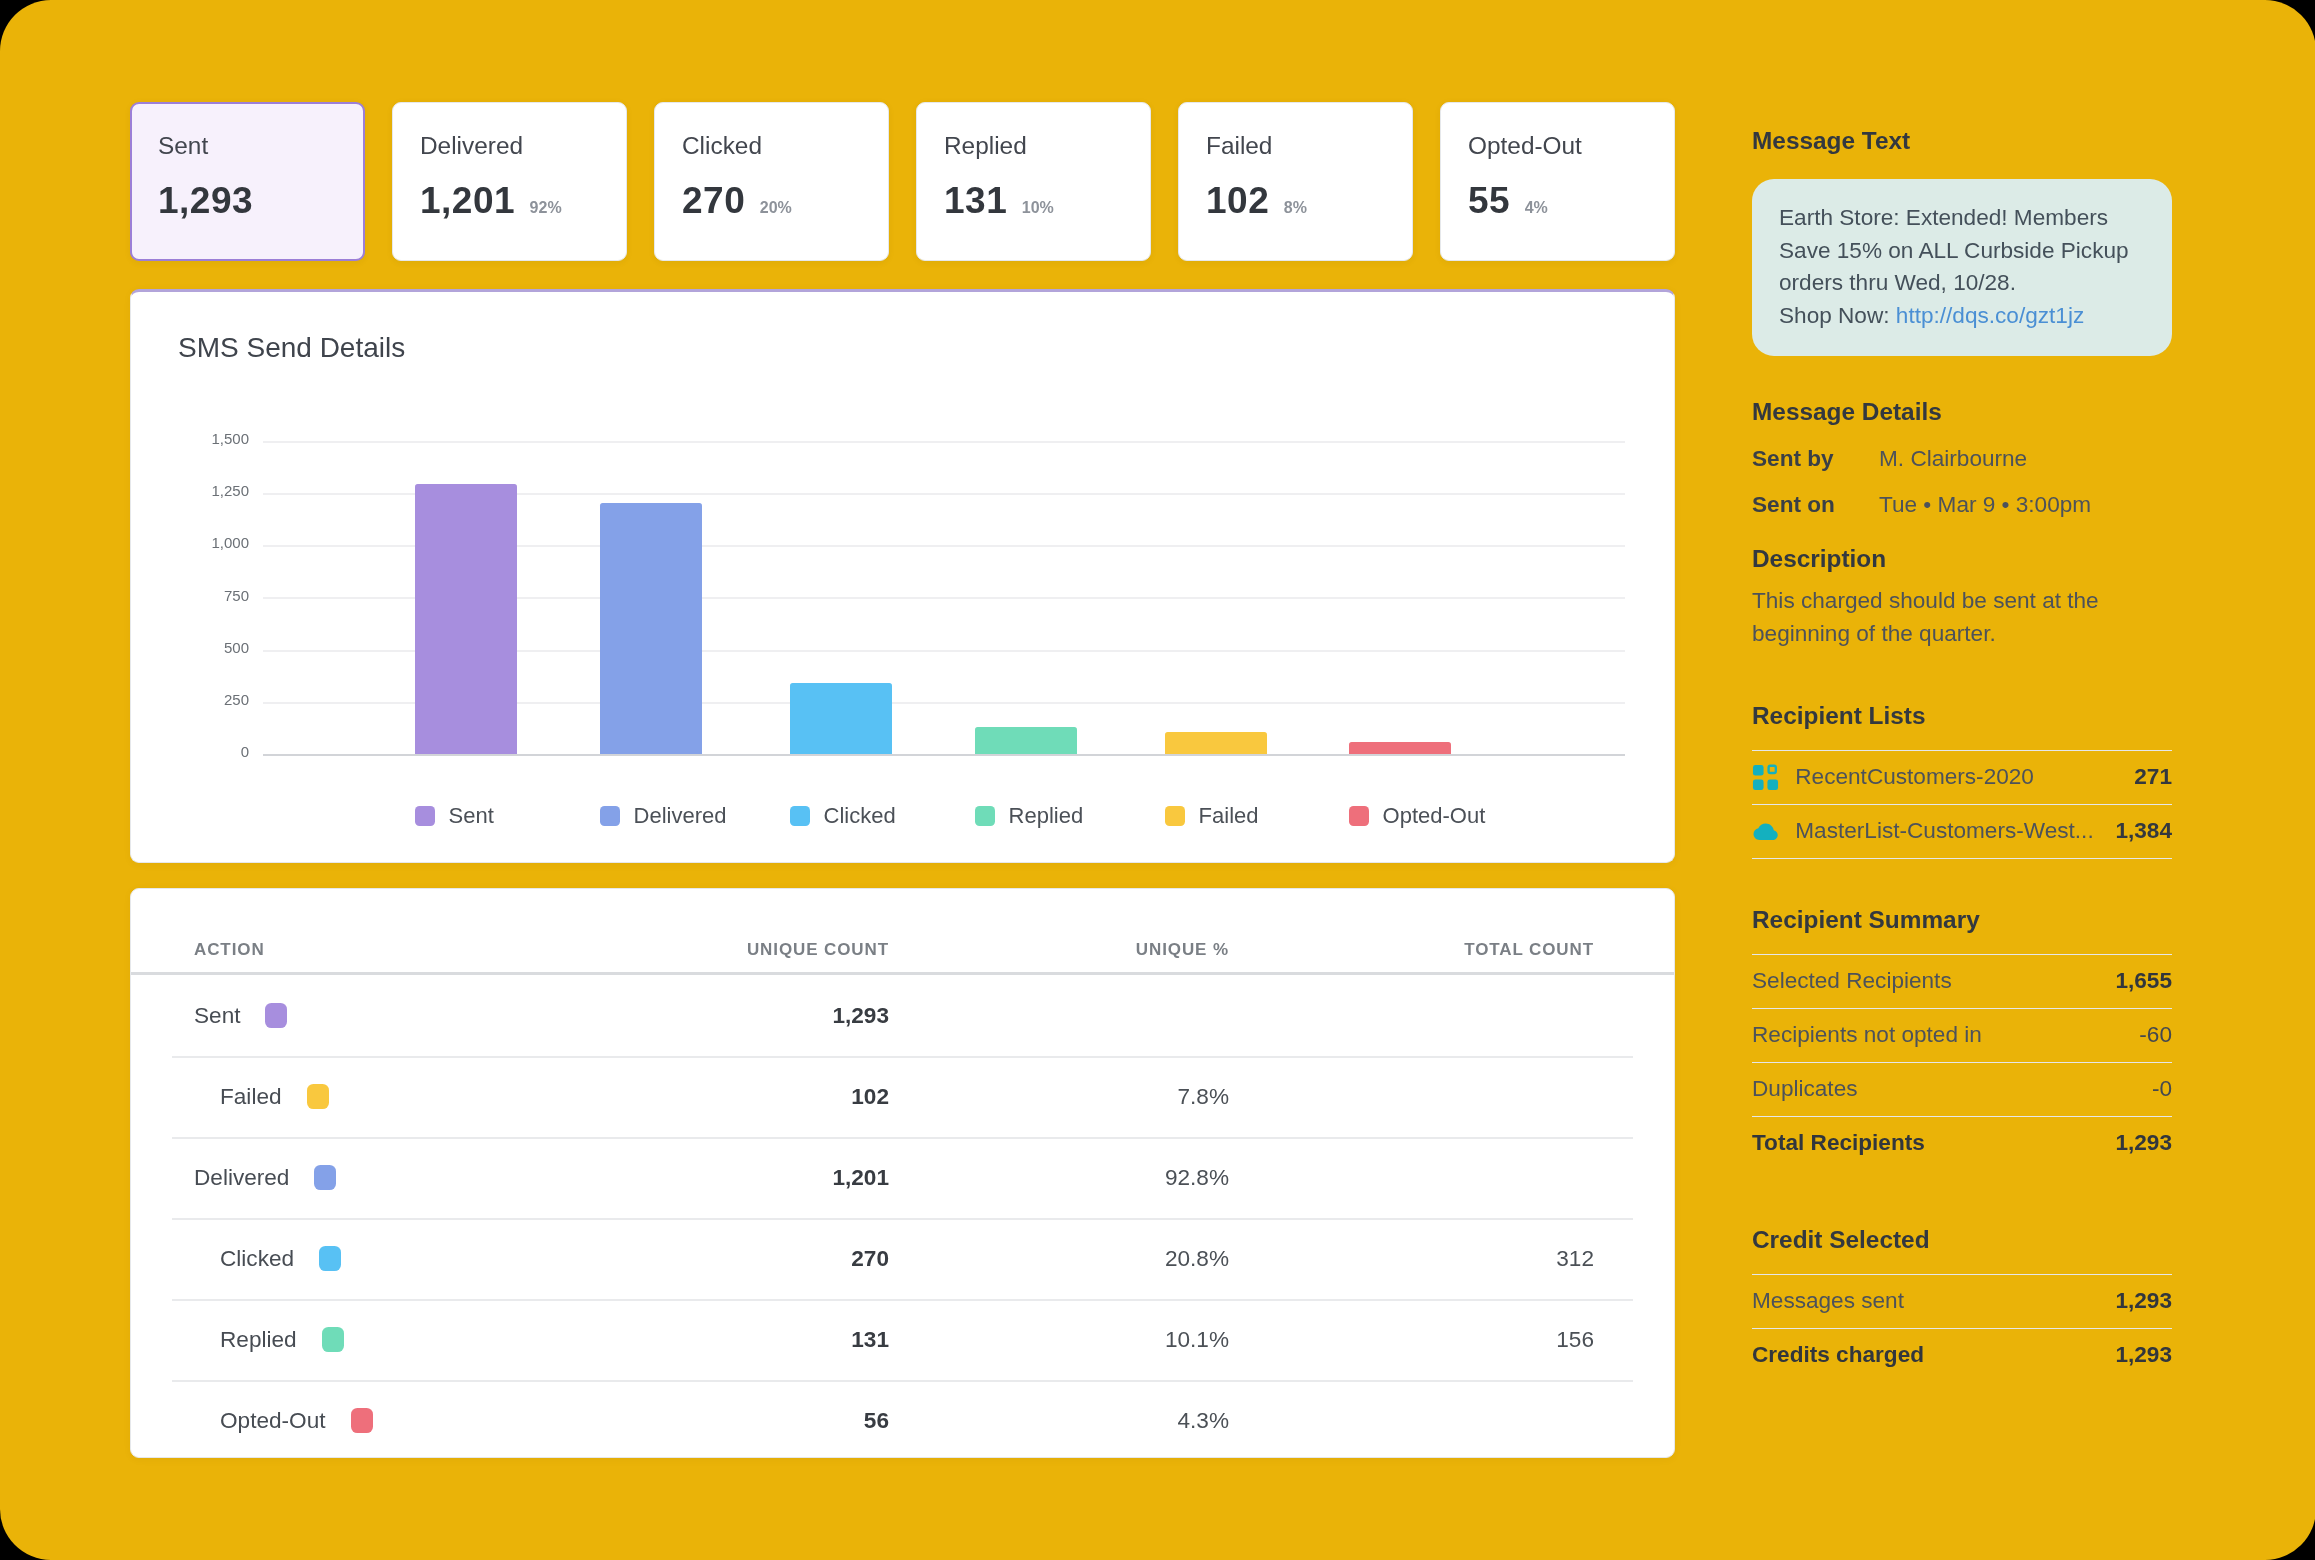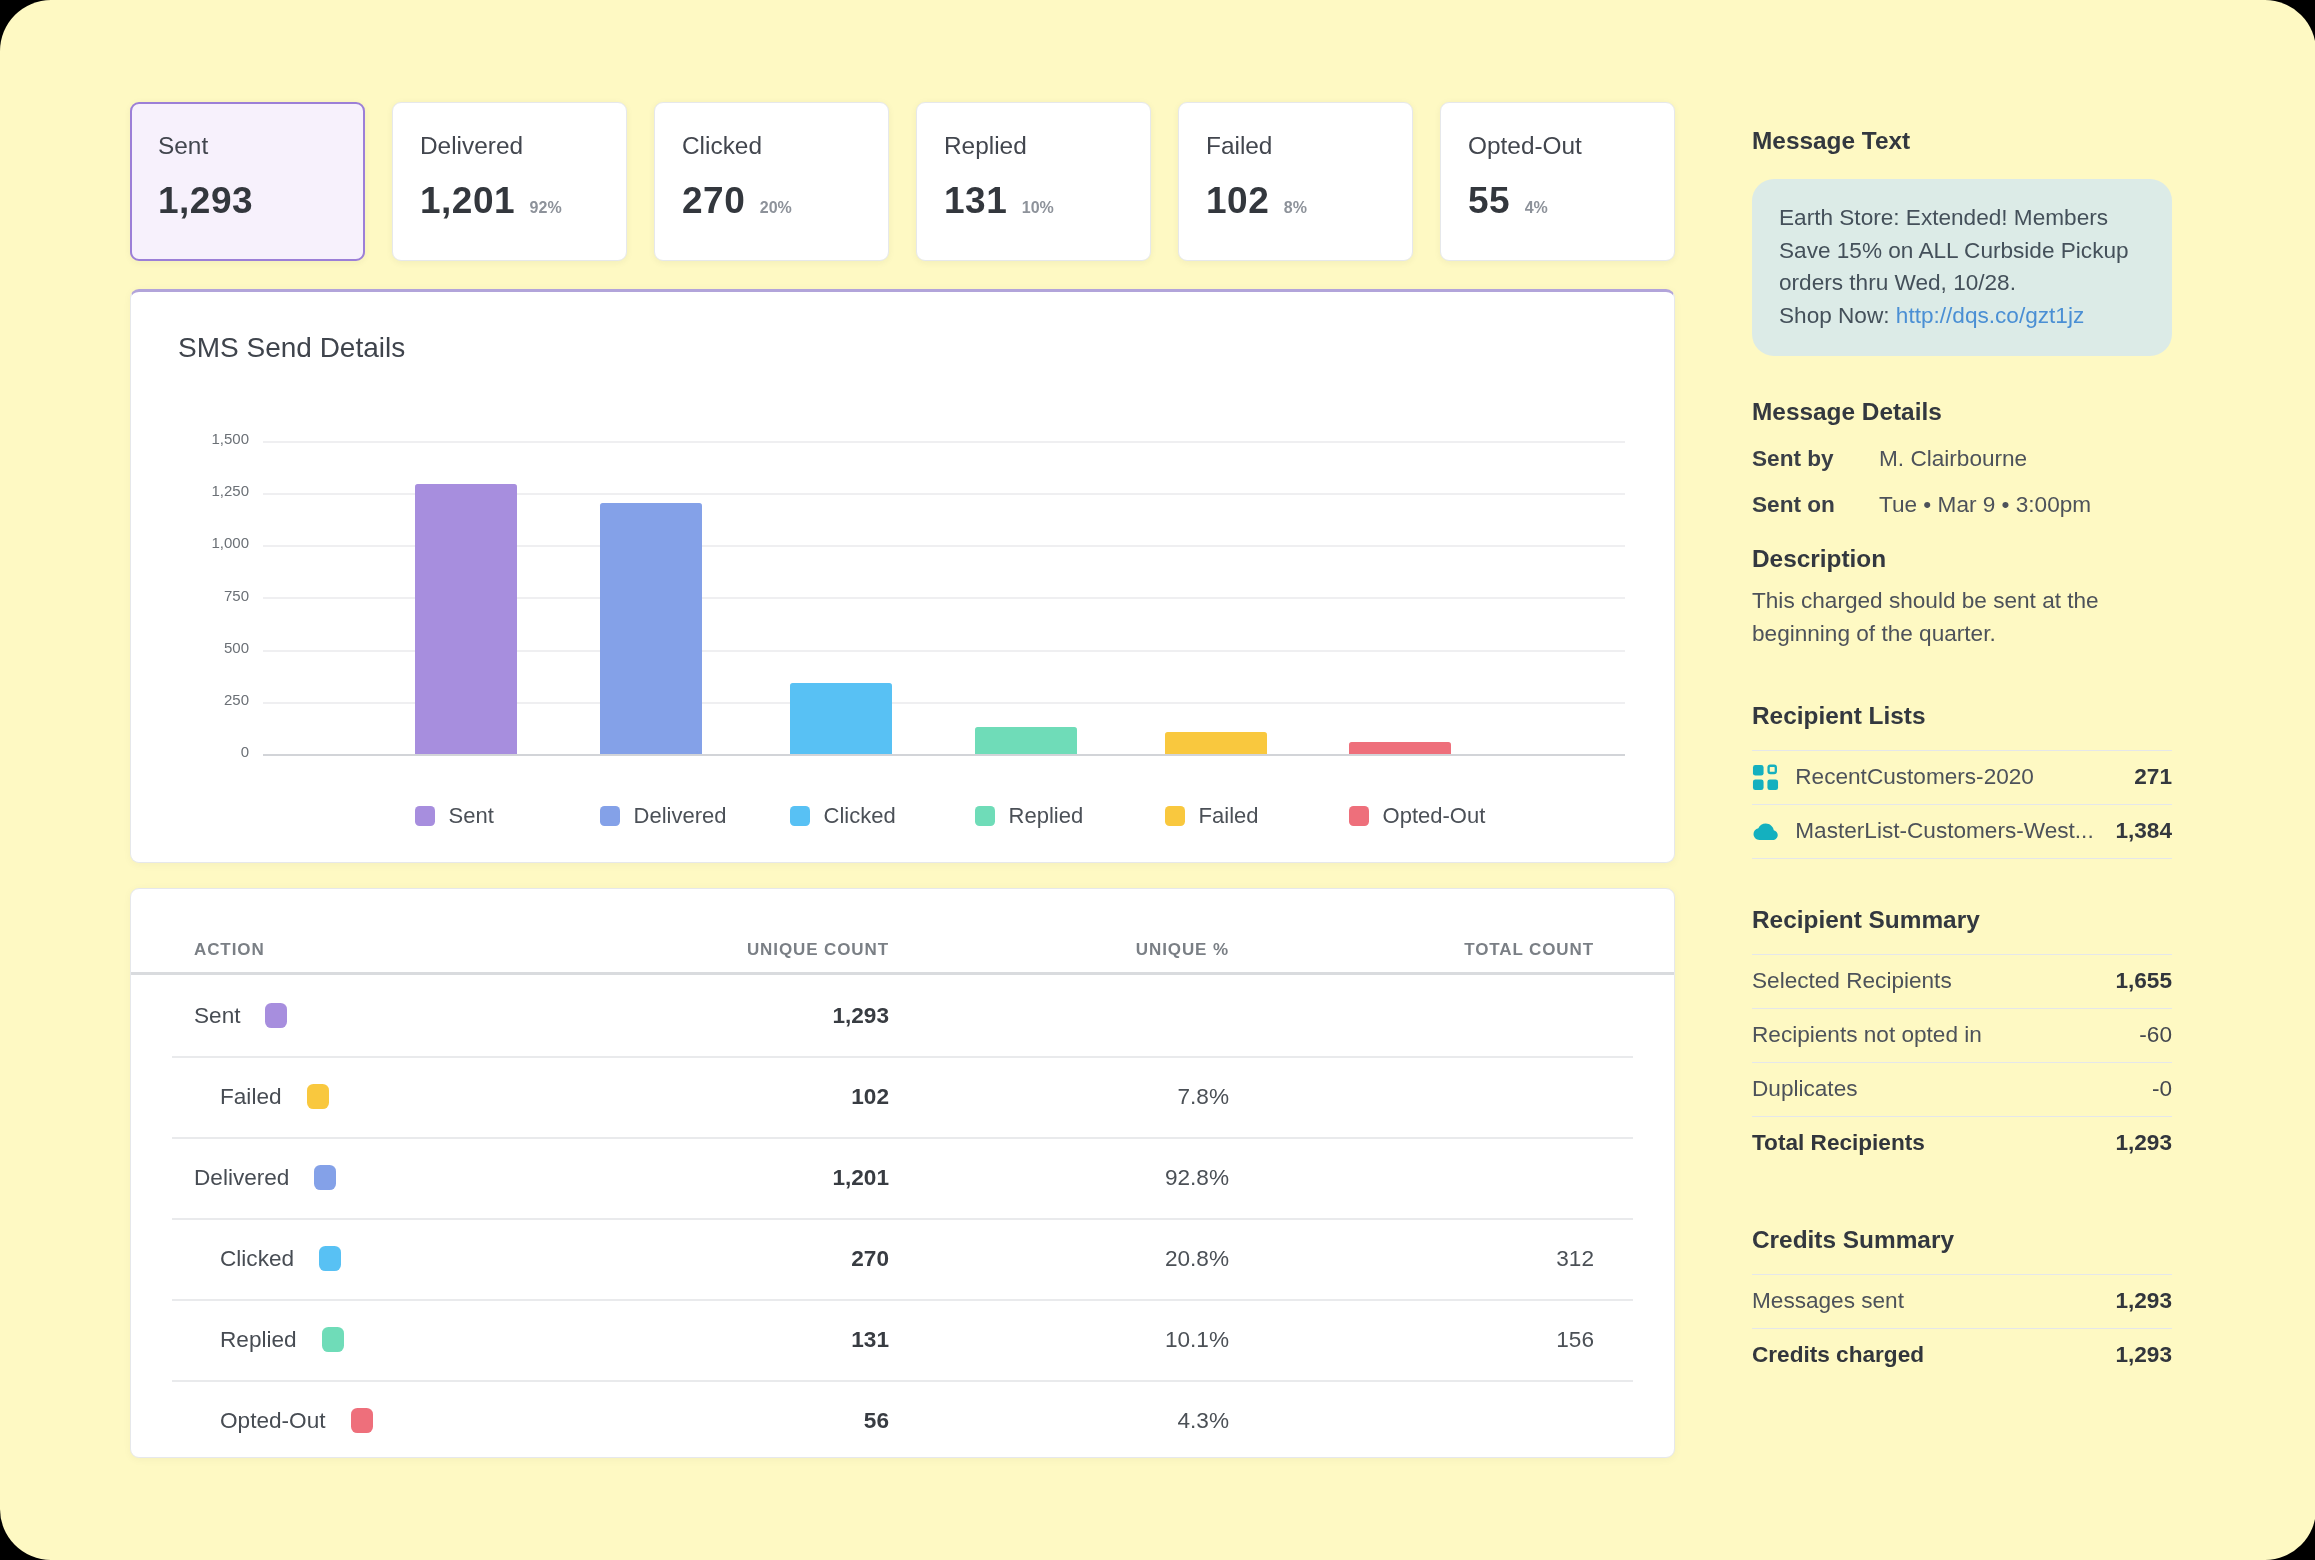--- a/index.html
+++ b/index.html
@@ -1,17 +1,17 @@
 <!DOCTYPE html>
 <html style="font-size:14.5px"><head>
 <meta charset="utf-8">
 <style>
   html,body{margin:0;padding:0;background:#000;}
   .screen{
-    position:relative;width:2316px;height:1560px;background:#fef9c3;
+    position:relative;width:2316px;height:1560px;background:#eab308;
     border-radius:51px;overflow:hidden;
     font-family:"Liberation Sans","DejaVu Sans",sans-serif;color:#3c4147;
   }
   
   #cards-row{position:absolute;left:130px;top:102px;width:1545px;height:159px;display:flex;gap:27px;}
   .card{
     width:235px;height:159px;box-sizing:border-box;background:#fff;
     border:1.8px solid #e6e8eb;border-radius:9px;padding:29px 0 0 27px;
     box-shadow:0 1.8px 7.2px rgba(25,30,40,.05);cursor:pointer;
   }
@@ -307,21 +307,21 @@
         <div class="sum-row">
           <span class="sum-label">Duplicates</span>
           <span class="sum-value">-0</span>
         </div>
         <div class="sum-row total">
           <span class="sum-label">Total Recipients</span>
           <span class="sum-value">1,293</span>
         </div>
       </div>
 
-    <div class="sb-h sb-gap-credit">Credits Summary</div>
+    <div class="sb-h sb-gap-credit">Credit Selected</div>
     <div class="sum-rows" id="cs-rows">
         <div class="sum-row">
           <span class="sum-label">Messages sent</span>
           <span class="sum-value vbold">1,293</span>
         </div>
         <div class="sum-row total">
           <span class="sum-label">Credits charged</span>
           <span class="sum-value">1,293</span>
         </div>
       </div>

